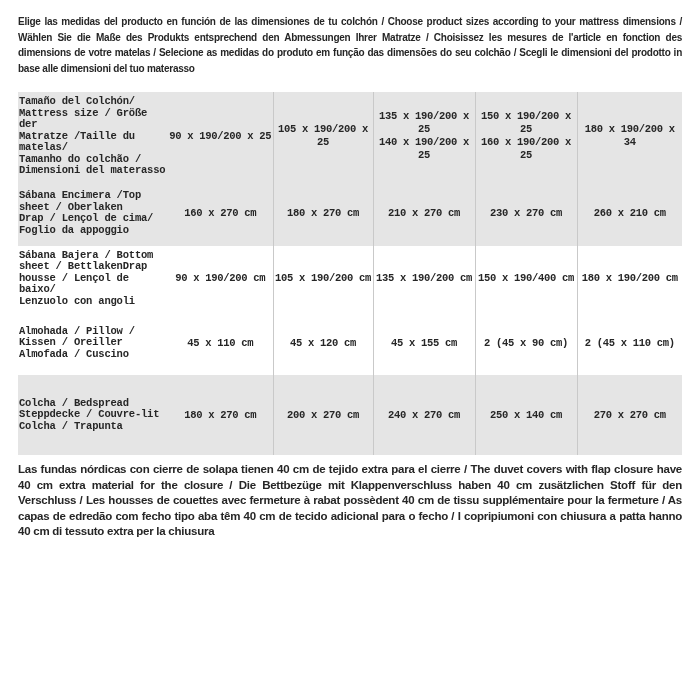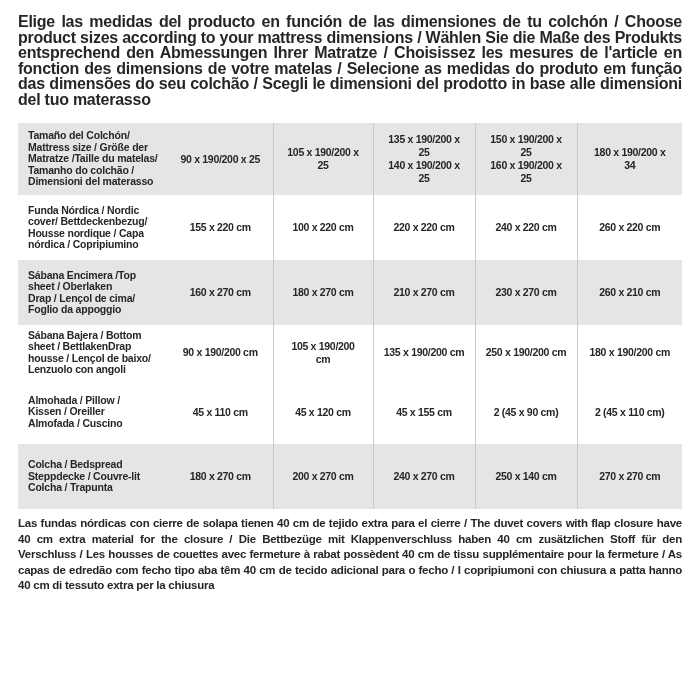--- a/index.html
+++ b/index.html
@@ -8,36 +8,37 @@
     font-family:"Liberation Sans",sans-serif;
     color:#262626;
     -webkit-font-smoothing:antialiased;
   }
   .page{
     box-sizing:border-box;
     width:700px;height:700px;
     padding:14px 18px 10px 18px;
   }
   .intro{
-    font-size:16px;
+    font-size:10px;
     font-weight:bold;
     line-height:15.5px;
     letter-spacing:-0.25px;
     text-align:justify;
     margin:0 0 16px 0;
   }
   table.size-table{
     width:664px;
     border-collapse:collapse;
     table-layout:fixed;
   }
   table.size-table td{
     vertical-align:middle;
-    padding:4px 10px;
+    padding:4px 1px;
     box-sizing:border-box;
+    font-family:Liberation Mono, monospace;
   }
   tr.row-odd{background:#e5e5e5;}
   tr.row-even{background:#ffffff;}
   td.label-cell{
     font-size:10.5px;
     font-weight:bold;
     line-height:11.5px;
     letter-spacing:-0.2px;
     text-align:left;
     padding-left:7px;
@@ -85,64 +86,53 @@
 Tamanho do colchão /
 Dimensioni del materasso</td>
         <td class="value-cell">90 x 190/200 x 25</td>
         <td class="value-cell divided">105 x 190/200 x 25</td>
         <td class="value-cell divided">135 x 190/200 x 25
 140 x 190/200 x 25</td>
         <td class="value-cell divided">150 x 190/200 x 25
 160 x 190/200 x 25</td>
         <td class="value-cell divided">180 x 190/200 x 34</td>
       </tr>
-      <tr class="row-even" style="height:65px">
-        <td class="label-cell">Funda Nórdica /  Nordic
-cover/ Bettdeckenbezug/
-Housse nordique / Capa
-nórdica / Copripiumino</td>
-        <td class="value-cell">155 x 220 cm</td>
-        <td class="value-cell divided">100 x 220 cm</td>
-        <td class="value-cell divided">220 x 220 cm</td>
-        <td class="value-cell divided">240 x 220 cm</td>
-        <td class="value-cell divided">260 x 220 cm</td>
-      </tr>
       <tr class="row-odd" style="height:65px">
         <td class="label-cell">Sábana Encimera /Top
 sheet / Oberlaken
 Drap / Lençol de cima/
 Foglio da appoggio</td>
         <td class="value-cell">160 x 270 cm</td>
         <td class="value-cell divided">180 x 270 cm</td>
         <td class="value-cell divided">210 x 270 cm</td>
         <td class="value-cell divided">230 x 270 cm</td>
         <td class="value-cell divided">260 x 210 cm</td>
       </tr>
       <tr class="row-even" style="height:55px">
         <td class="label-cell">Sábana Bajera / Bottom
 sheet / BettlakenDrap
 housse / Lençol de baixo/
 Lenzuolo con angoli</td>
         <td class="value-cell">90 x 190/200 cm</td>
         <td class="value-cell divided">105 x 190/200 cm</td>
         <td class="value-cell divided">135 x 190/200 cm</td>
-        <td class="value-cell divided">250 x 190/200 cm</td>
+        <td class="value-cell divided">150 x 190/400 cm</td>
         <td class="value-cell divided">180 x 190/200 cm</td>
       </tr>
       <tr class="row-even" style="height:64px">
         <td class="label-cell">Almohada  / Pillow /
 Kissen / Oreiller
 Almofada / Cuscino</td>
         <td class="value-cell">45 x 110 cm</td>
         <td class="value-cell divided">45 x 120 cm</td>
         <td class="value-cell divided">45 x 155 cm</td>
         <td class="value-cell divided">2 (45 x 90 cm)</td>
         <td class="value-cell divided">2 (45 x 110 cm)</td>
       </tr>
-      <tr class="row-odd" style="height:65px">
+      <tr class="row-odd" style="height:80px">
         <td class="label-cell">Colcha / Bedspread
 Steppdecke / Couvre-lit
 Colcha / Trapunta</td>
         <td class="value-cell">180 x 270 cm</td>
         <td class="value-cell divided">200 x 270 cm</td>
         <td class="value-cell divided">240 x 270 cm</td>
         <td class="value-cell divided">250 x 140 cm</td>
         <td class="value-cell divided">270 x 270 cm</td>
       </tr>
     </tbody>

